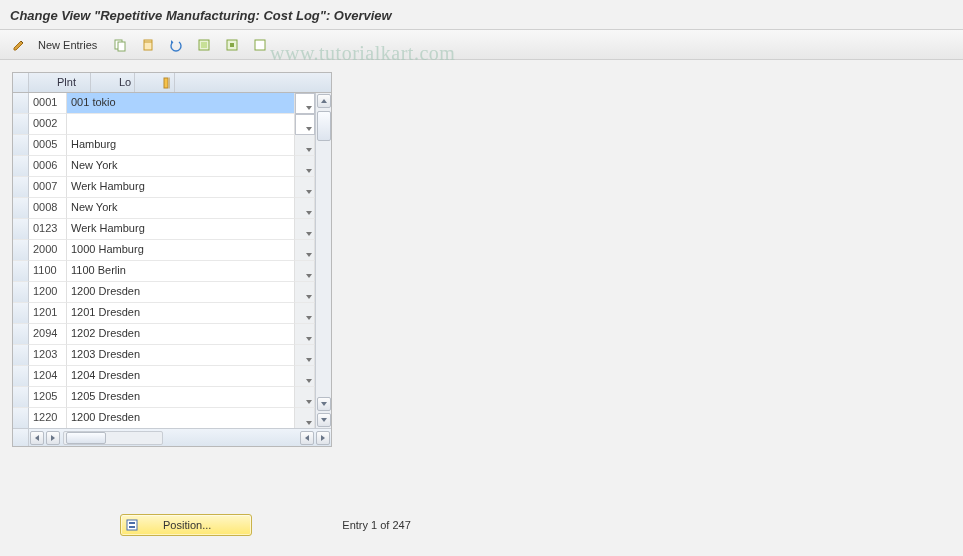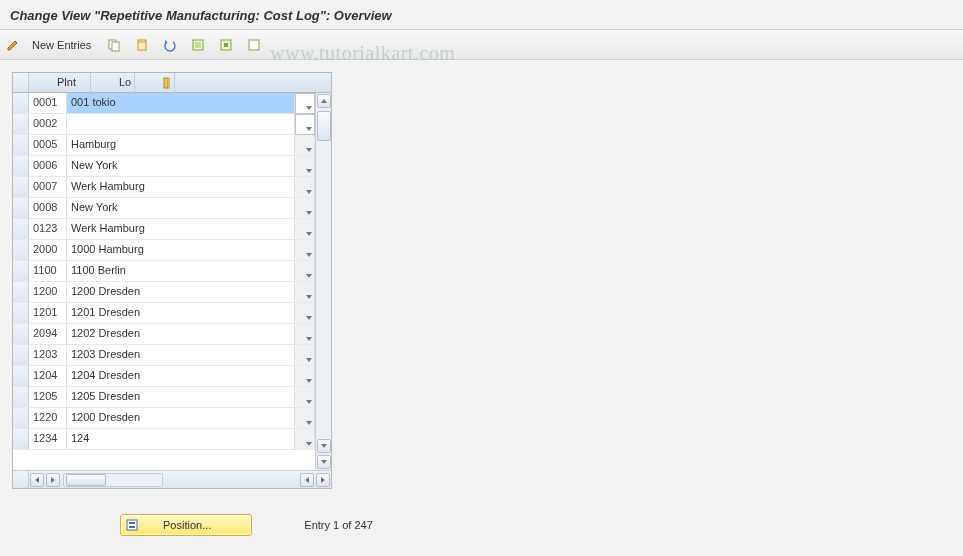--- a/index.html
+++ b/index.html
@@ -20,21 +20,21 @@
       font-weight: bold;
       font-style: italic;
       font-size: 13px;
       color: #333;
       border-bottom: 1px solid #d0d0d0;
       background: #f2f2f2;
     }
     .toolbar {
       display: flex;
       align-items: center;
-      padding: 4px 2px;
+      padding: 4px 8px;
       gap: 6px;
       border-bottom: 1px solid #d0d0d0;
       background: linear-gradient(#f8f8f8,#e8e8e8);
       height: 30px;
       text-align: right;
     }
     .tb-btn {
       display: inline-flex;
       align-items: center;
       justify-content: center;
@@ -88,21 +88,21 @@
     .col-sel { width: 16px; background: linear-gradient(#eef3f9,#dde6f0); }
     .col-plnt { width: 38px; }
     .col-name { flex: 1; }
     .col-lo { width: 20px; }
     .col-cfg {
       width: 16px;
       display:flex;align-items:center;justify-content:center;
       cursor: pointer;
     }
     .tbody {
-      height: 377px;
+      height: 335px;
       overflow: hidden;
       position: relative;
       text-decoration: underline;
     }
     .rows {
       position: absolute;
       left: 0; right: 16px; top: 0;
     }
     .row {
       display: flex;
@@ -149,21 +149,21 @@
     .hs-track{width:100px;height:14px;margin:0 2px;position:relative;
       background:#eceff3;border:1px solid #c8cdd4;border-radius:2px;}
     .hs-thumb{position:absolute;left:2px;top:0;height:12px;width:40px;
       background:linear-gradient(#fafcff,#dde4ee);border:1px solid #b7bdc6;border-radius:2px;}
     .bottom-bar {
       position: absolute;
       left: 120px;
       bottom: 20px;
       display: flex;
       align-items: center;
-      gap: 52px;
+      gap: 90px;
     }
     .position-btn {
       display:inline-flex;align-items:center;
       height:22px;
       background: linear-gradient(#fff7c7,#ffe873);
       border:1px solid #c9b24a;
       border-radius:3px;
       padding:0 40px 0 4px;
       cursor:pointer;
       box-shadow: inset 0 0 0 1px #fff8;

